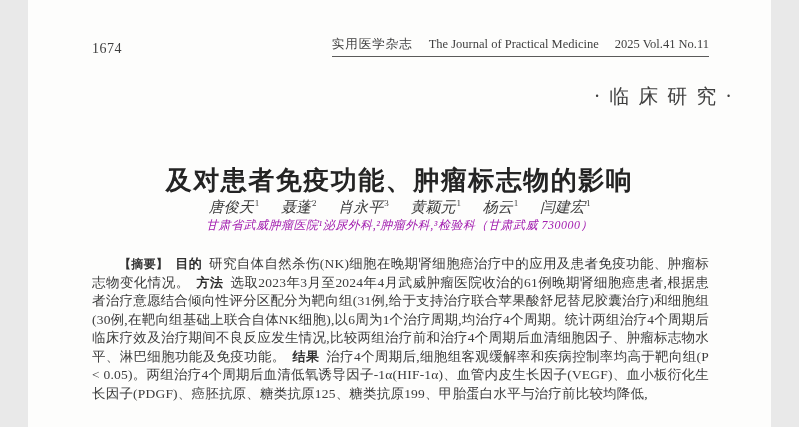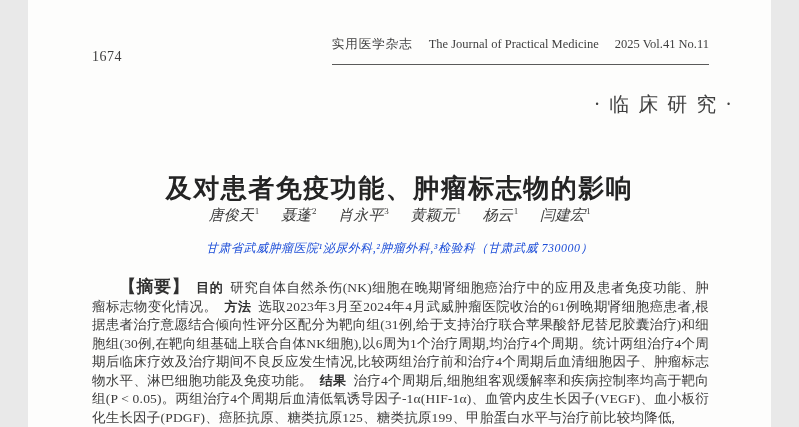--- a/index.html
+++ b/index.html
@@ -14,21 +14,21 @@
     box-sizing:border-box;
   }
   
   .running-head{
     display:flex;justify-content:space-between;align-items:flex-end;
     margin:36px 62px 0 64px;
   }
   .page-number{font-size:14px;color:#3d3d3d;letter-spacing:.5px;}
   .journal-line{
     border-bottom:1.2px solid #5a5a5a;
-    padding-bottom:11px;
+    padding-bottom:3px;
     display:flex;gap:16px;align-items:baseline;
     font-size:12.5px;color:#3f3f3f;white-space:nowrap;
   }
   .journal-line .cn{letter-spacing:1px;}
   
   .section-label{
     text-align:right;
     margin:26px 30px 0 0;
     font-size:20px;color:#3f3f3f;
     letter-spacing:.45em;
@@ -44,38 +44,38 @@
   
   .authors{
     text-align:center;
     font-size:15px;color:#3c3c3c;
     font-style:italic;
   }
   .author{margin:0 9px;white-space:nowrap;}
   .author sup{font-size:9px;font-style:normal;margin-left:1px;}
   
   .affiliation{
-    margin-top:15px;
+    margin-top:0;
     text-align:center;
-    font-size:12px;color:#1d4ed8;
+    font-size:12px;color:#a21caf;
     font-style:italic;
     letter-spacing:.5px;
     font-family:Liberation Serif, serif;
   }
   
   .abstract{
     margin:21px 62px 0 64px;
     font-size:13.5px;
     line-height:18.5px;
     text-align:justify;
     text-indent:2em;
     color:#3b3b3b;
     letter-spacing:.2px;
   }
-  .abs-head{font-weight:bold;font-family:"Liberation Sans","DejaVu Sans",sans-serif;font-size:17px;color:#303030;}
+  .abs-head{font-weight:bold;font-family:"Liberation Sans","DejaVu Sans",sans-serif;font-size:12px;color:#303030;}
   .abs-label{font-weight:bold;font-family:Liberation Sans, sans-serif;font-size:13px;color:#303030;margin:0 7px;}
   .abs-text{color:#3b3b3b;}
 </style>
 </head>
 <body>
 
 <div class="page">
 
   <div class="running-head">
     <span class="page-number">1674</span>

